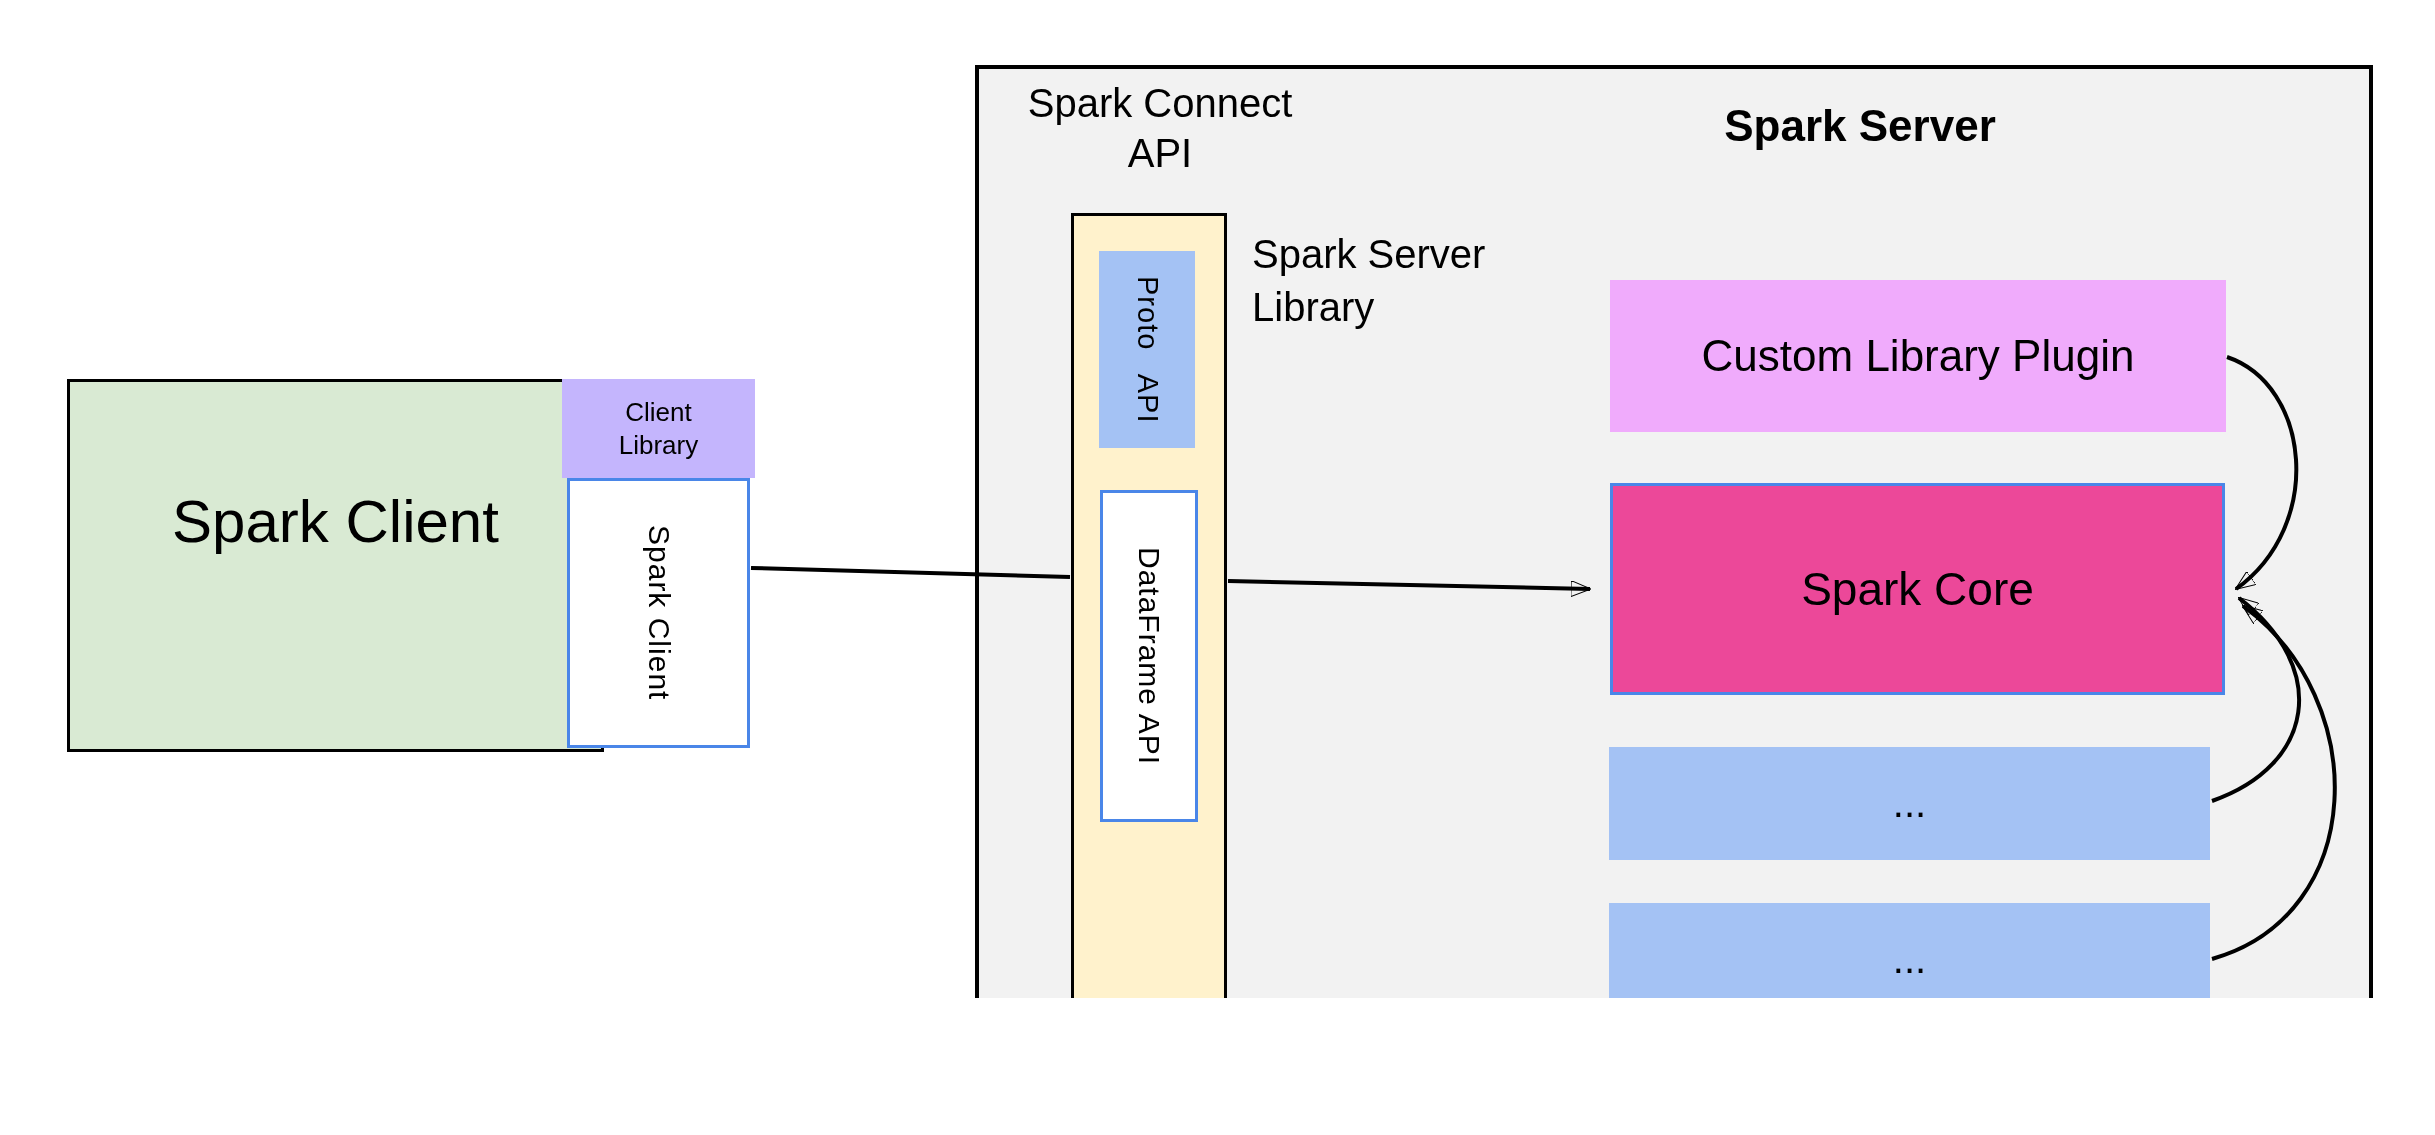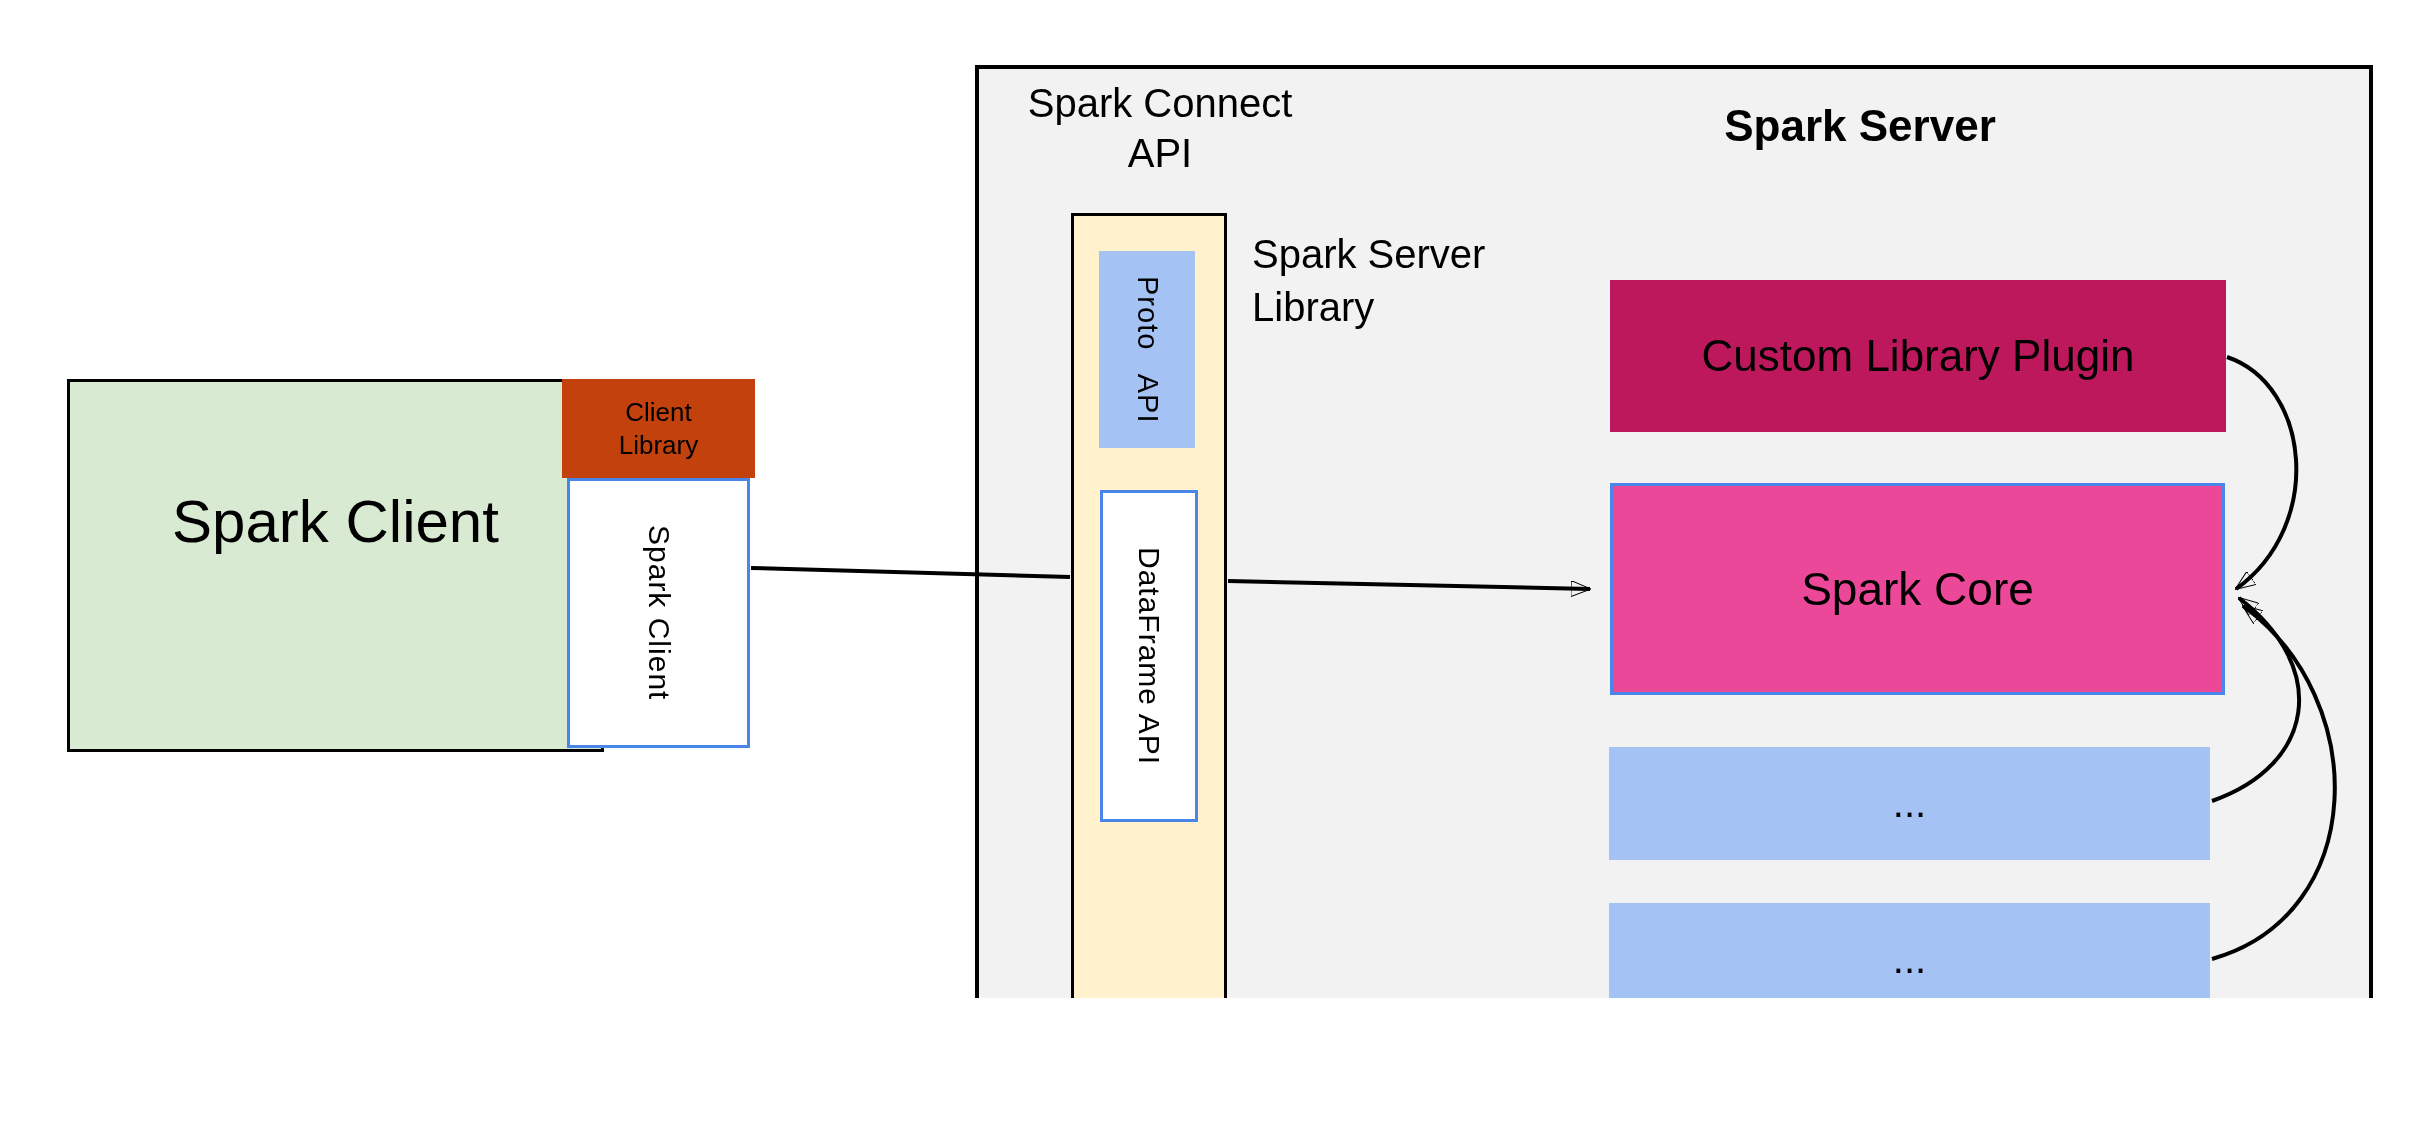--- a/index.html
+++ b/index.html
@@ -53,21 +53,21 @@
     writing-mode: vertical-rl;
     white-space: nowrap;
     font-size: 30px;
     letter-spacing: 1px;
   }
   .proto-box .vtext { font-size: 29px; word-spacing: 16px; }
 
   
   .plugin-box {
     left: 1610px; top: 280px; width: 616px; height: 152px;
-    background: #be185d;
+    background: #f0abfc;
     display: flex; align-items: center; justify-content: center;
     font-size: 44px;
   }
   .core-box {
     left: 1610px; top: 483px; width: 615px; height: 212px;
     background: #ec4899; border: 3px solid #4a86e8;
     display: flex; align-items: center; justify-content: center;
     font-size: 46px;
   }
   .module-box {
@@ -83,21 +83,21 @@
   .client-app-box {
     left: 67px; top: 379px; width: 537px; height: 373px;
     background: #d9ead3; border: 3px solid #000000;
   }
   .client-app-label {
     left: 67px; top: 484px; width: 537px;
     font-size: 60px; line-height: 76px; text-align: center;
   }
   .client-package-box {
     left: 562px; top: 379px; width: 193px; height: 99px;
-    background: #c2410c;
+    background: #c4b5fd;
     display: flex; align-items: center; justify-content: center;
     text-align: center; font-size: 26px; line-height: 33px;
   }
   .spark-client-box {
     left: 567px; top: 478px; width: 183px; height: 270px;
     background: #ffffff; border: 3px solid #4a86e8;
     display: flex; align-items: center; justify-content: center;
   }
 
   

